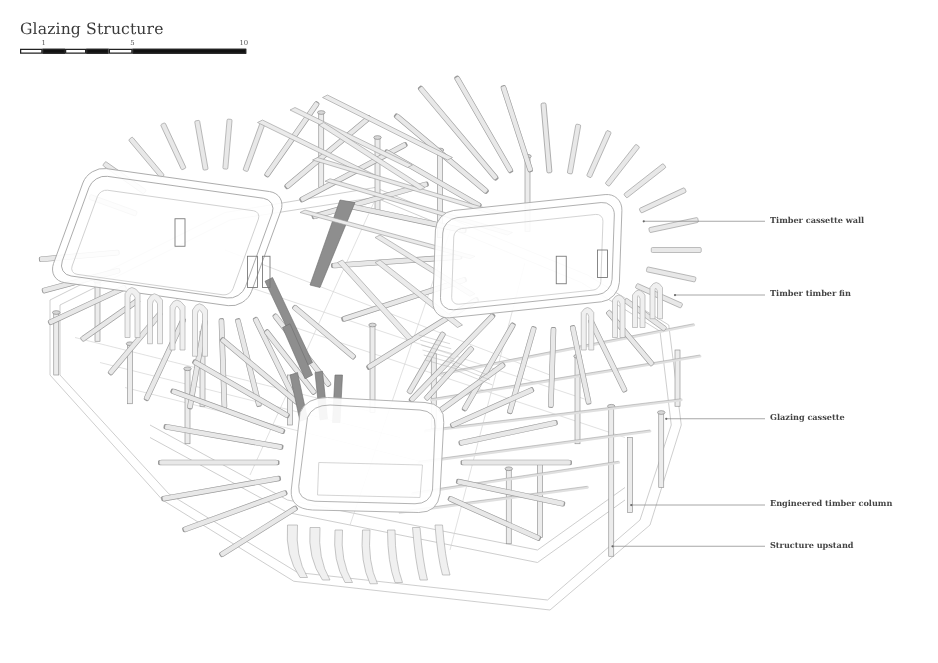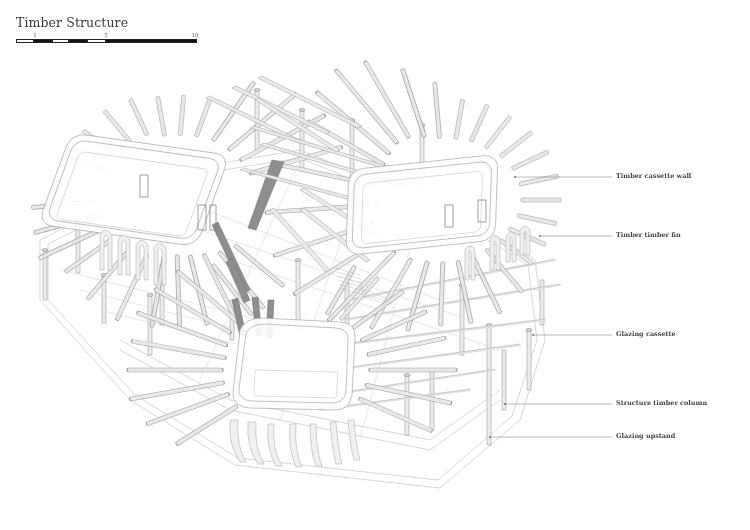--- a/index.html
+++ b/index.html
@@ -9,21 +9,21 @@
   .scalebar .tick{position:absolute;top:0;font-size:5.5px;color:#555;transform:translateX(-50%);}
   .scalebar .bar{position:absolute;top:7px;height:4px;box-sizing:border-box;border:0.6px solid #222;}
   .scalebar .bar.b{background:#111;}
   .scalebar .bar.w{background:#fff;}
   .drawing{position:absolute;left:0;top:0;}
   .label{position:absolute;font-size:6.5px;color:#444;white-space:nowrap;font-family:"DejaVu Serif",serif;font-weight:bold;}
 </style>
 </head>
 <body>
 
-<div class="title">Timber Structure</div>
+<div class="title">Glazing Structure</div>
 
 <div class="scalebar">
   <span class="tick" style="left:19px">1</span>
   <span class="tick" style="left:90px">5</span>
   <span class="tick" style="left:179px">10</span>
   <div class="bar w" style="left:0;width:18px"></div>
   <div class="bar b" style="left:18px;width:18px"></div>
   <div class="bar w" style="left:36px;width:17px"></div>
   <div class="bar b" style="left:53px;width:18px"></div>
   <div class="bar w" style="left:71px;width:19px"></div>
@@ -421,14 +421,14 @@
       <circle cx="540" cy="236" r="0.9"></circle>
     <circle cx="533" cy="335" r="0.9"></circle>
       <circle cx="505" cy="404" r="0.9"></circle>
     <circle cx="490" cy="437" r="0.9"></circle>
   </g>
 </svg>
 
 <div class="label" style="left:616px;top:172px">Timber cassette wall</div>
 <div class="label" style="left:616px;top:231px">Timber timber fin</div>
 <div class="label" style="left:616px;top:330px">Glazing cassette</div>
-<div class="label" style="left:616px;top:399px">Structure timber column</div>
-<div class="label" style="left:616px;top:432px">Glazing upstand</div>
+<div class="label" style="left:616px;top:399px">Engineered timber column</div>
+<div class="label" style="left:616px;top:432px">Structure upstand</div>
 
 </body></html>

